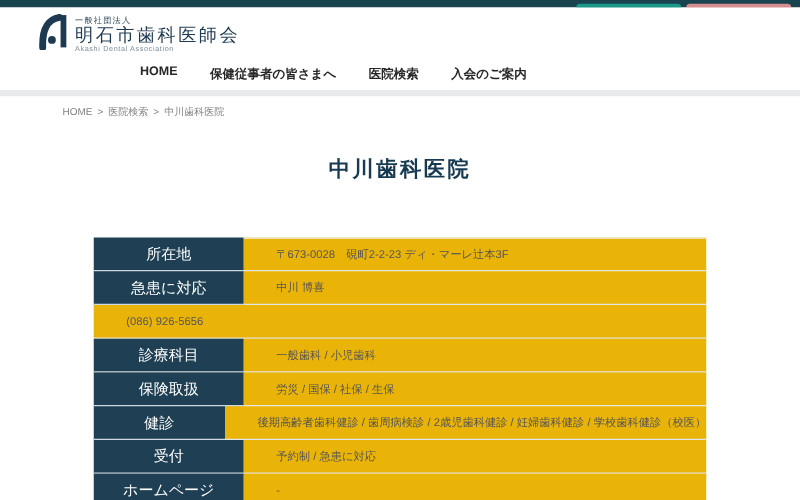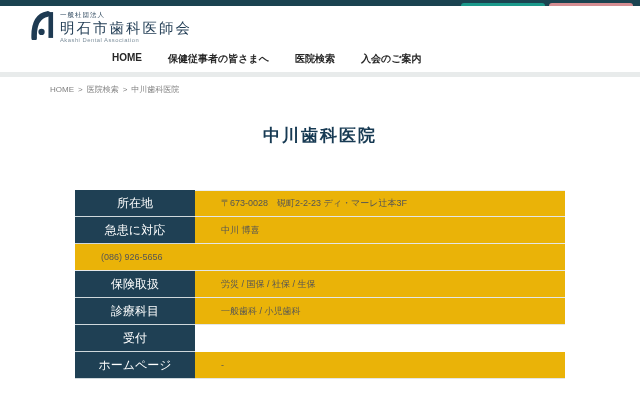--- a/index.html
+++ b/index.html
@@ -123,29 +123,34 @@
       <div class="info-value">〒673-0028　硯町2-2-23 ディ・マーレ辻本3F</div>
     </div>
     <div class="info-row">
       <div class="info-label">急患に対応</div>
       <div class="info-value">中川 博喜</div>
     </div>
     <div class="info-row">
       <div class="info-value">(086) 926-5656</div>
     </div>
     <div class="info-row">
+      <div class="info-label">診療科目</div>
+      <div class="info-value">一般歯科 / 小児歯科</div>
+    </div>
+    <div class="info-row">
       <div class="info-label">保険取扱</div>
       <div class="info-value">労災 / 国保 / 社保 / 生保</div>
     </div>
     <div class="info-row">
-      <div class="info-label">診療科目</div>
-      <div class="info-value">一般歯科 / 小児歯科</div>
+      <div class="info-label">健診</div>
+      <div class="info-value">後期高齢者歯科健診 / 歯周病検診 / 2歳児歯科健診 / 妊婦歯科健診 / 学校歯科健診（校医）</div>
     </div>
     <div class="info-row">
       <div class="info-label">受付</div>
+      <div class="info-value">予約制 / 急患に対応</div>
     </div>
     <div class="info-row">
       <div class="info-label">ホームページ</div>
       <div class="info-value">-</div>
     </div>
   </div>
 
 </div>
 
 </body></html>

